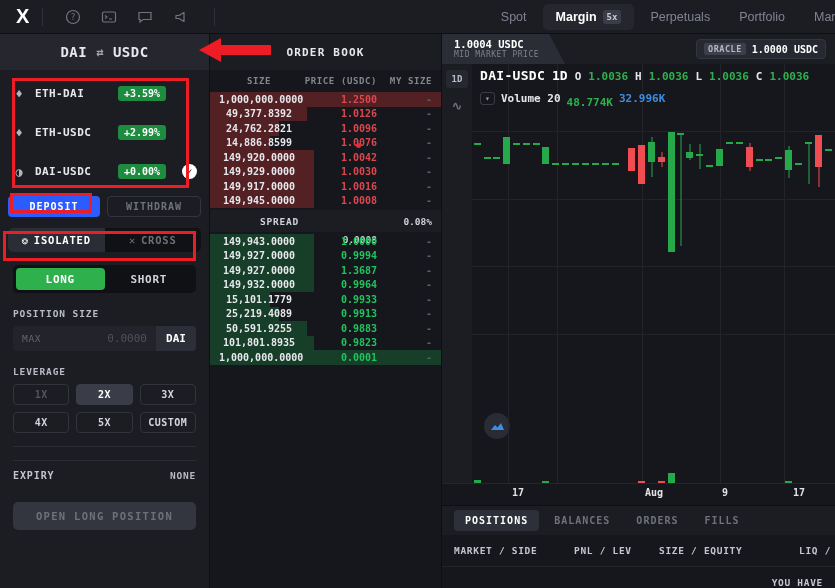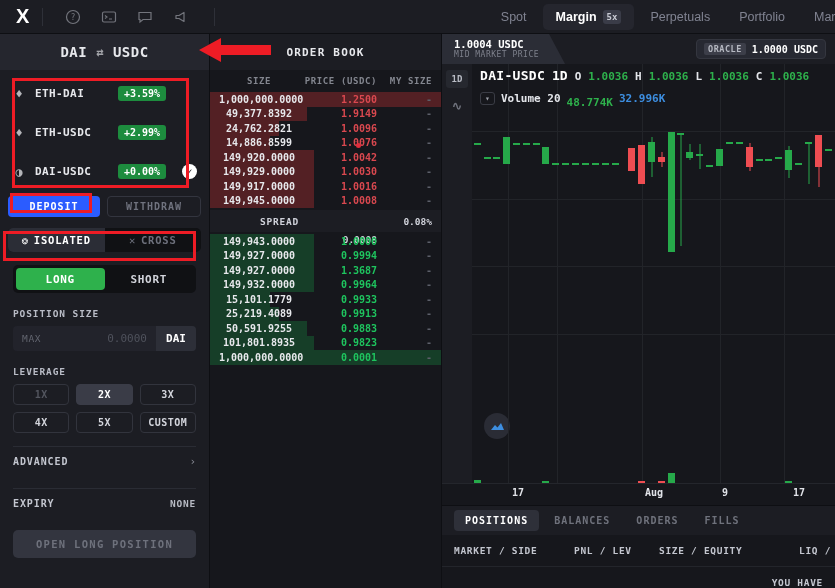--- a/index.html
+++ b/index.html
@@ -281,24 +281,20 @@
       <div class="levgrid">
         <button class="levbtn dim">1X</button>
         <button class="levbtn sel">2X</button>
         <button class="levbtn">3X</button>
         <button class="levbtn">4X</button>
         <button class="levbtn">5X</button>
         <button class="levbtn">CUSTOM</button>
       </div>
 
       <div class="hr"></div>
-      <div class="rowline">
-        <span class="lab">ADVANCED</span>
-        <span class="chev">›</span>
-      </div>
       <div class="hr"></div>
       <div class="rowline">
         <span class="lab">EXPIRY</span>
         <span class="rt">NONE</span>
       </div>
 
       <button class="openbtn">OPEN LONG POSITION</button>
     </div>
 
     <div class="book">
@@ -312,21 +308,21 @@
       <div class="asks" id="asks">
           <div class="orow ask">
             <div class="depth" style="width: 100%;"></div>
             <span class="c-size">1,000,000.0000</span>
             <span class="c-price">1.2500</span>
             <span class="c-my">-</span>
           </div>
           <div class="orow ask">
             <div class="depth" style="width: 42%;"></div>
             <span class="c-size">49,377.8392</span>
-            <span class="c-price">1.9149</span>
+            <span class="c-price">1.0126</span>
             <span class="c-my">-</span>
           </div>
           <div class="orow ask">
             <div class="depth" style="width: 30%;"></div>
             <span class="c-size">24,762.2821</span>
             <span class="c-price">1.0096</span>
             <span class="c-my">-</span>
           </div>
           <div class="orow ask">
             <div class="depth" style="width: 26%;"></div>

